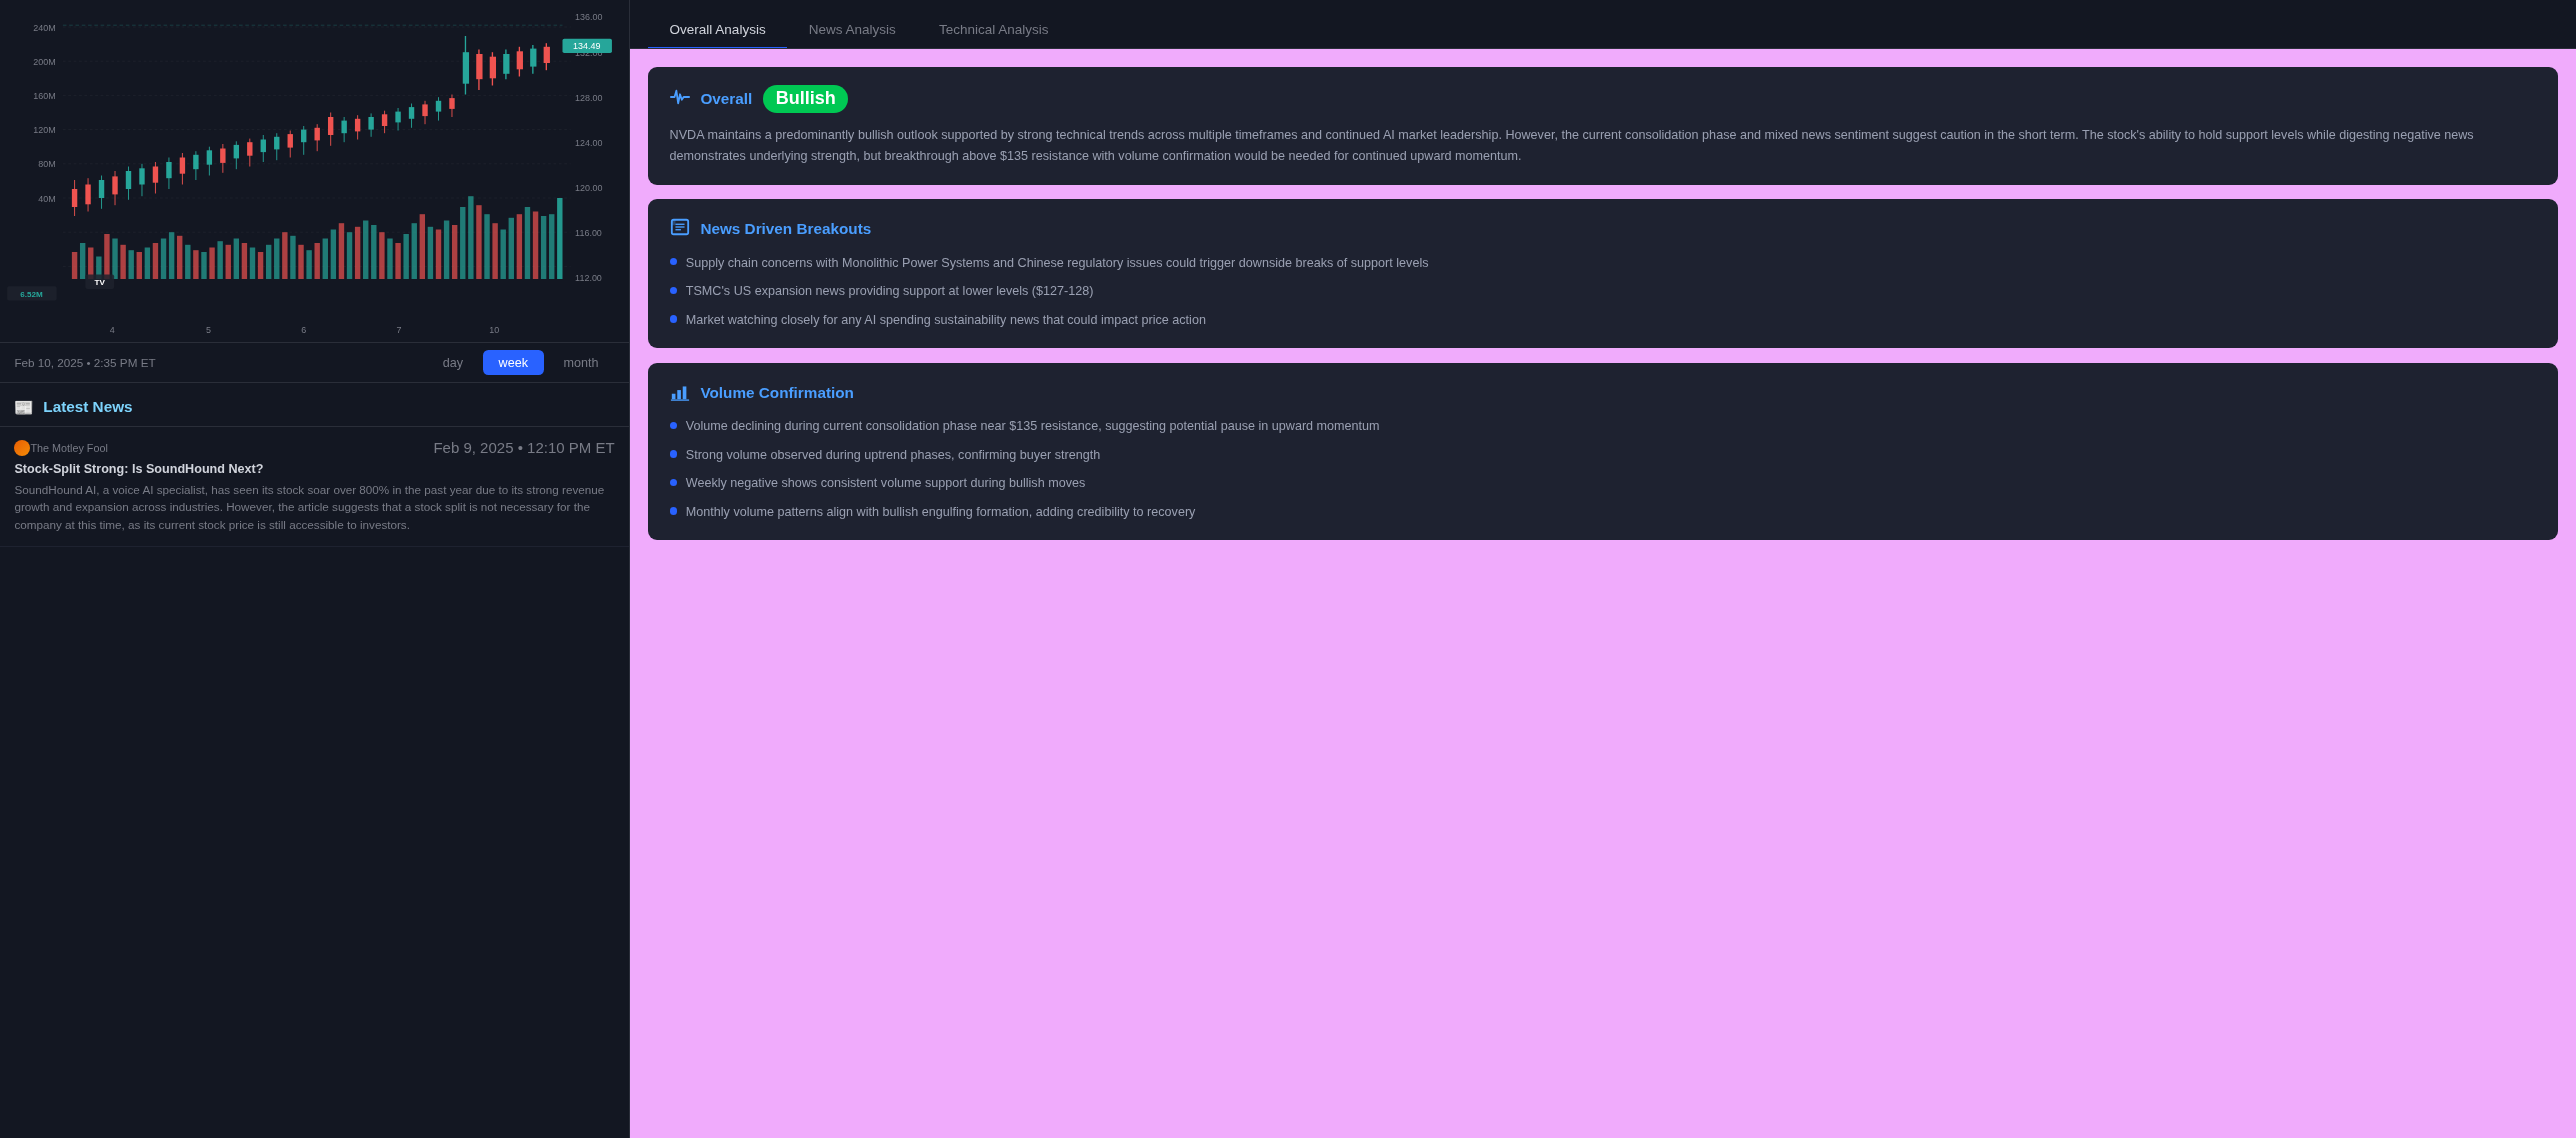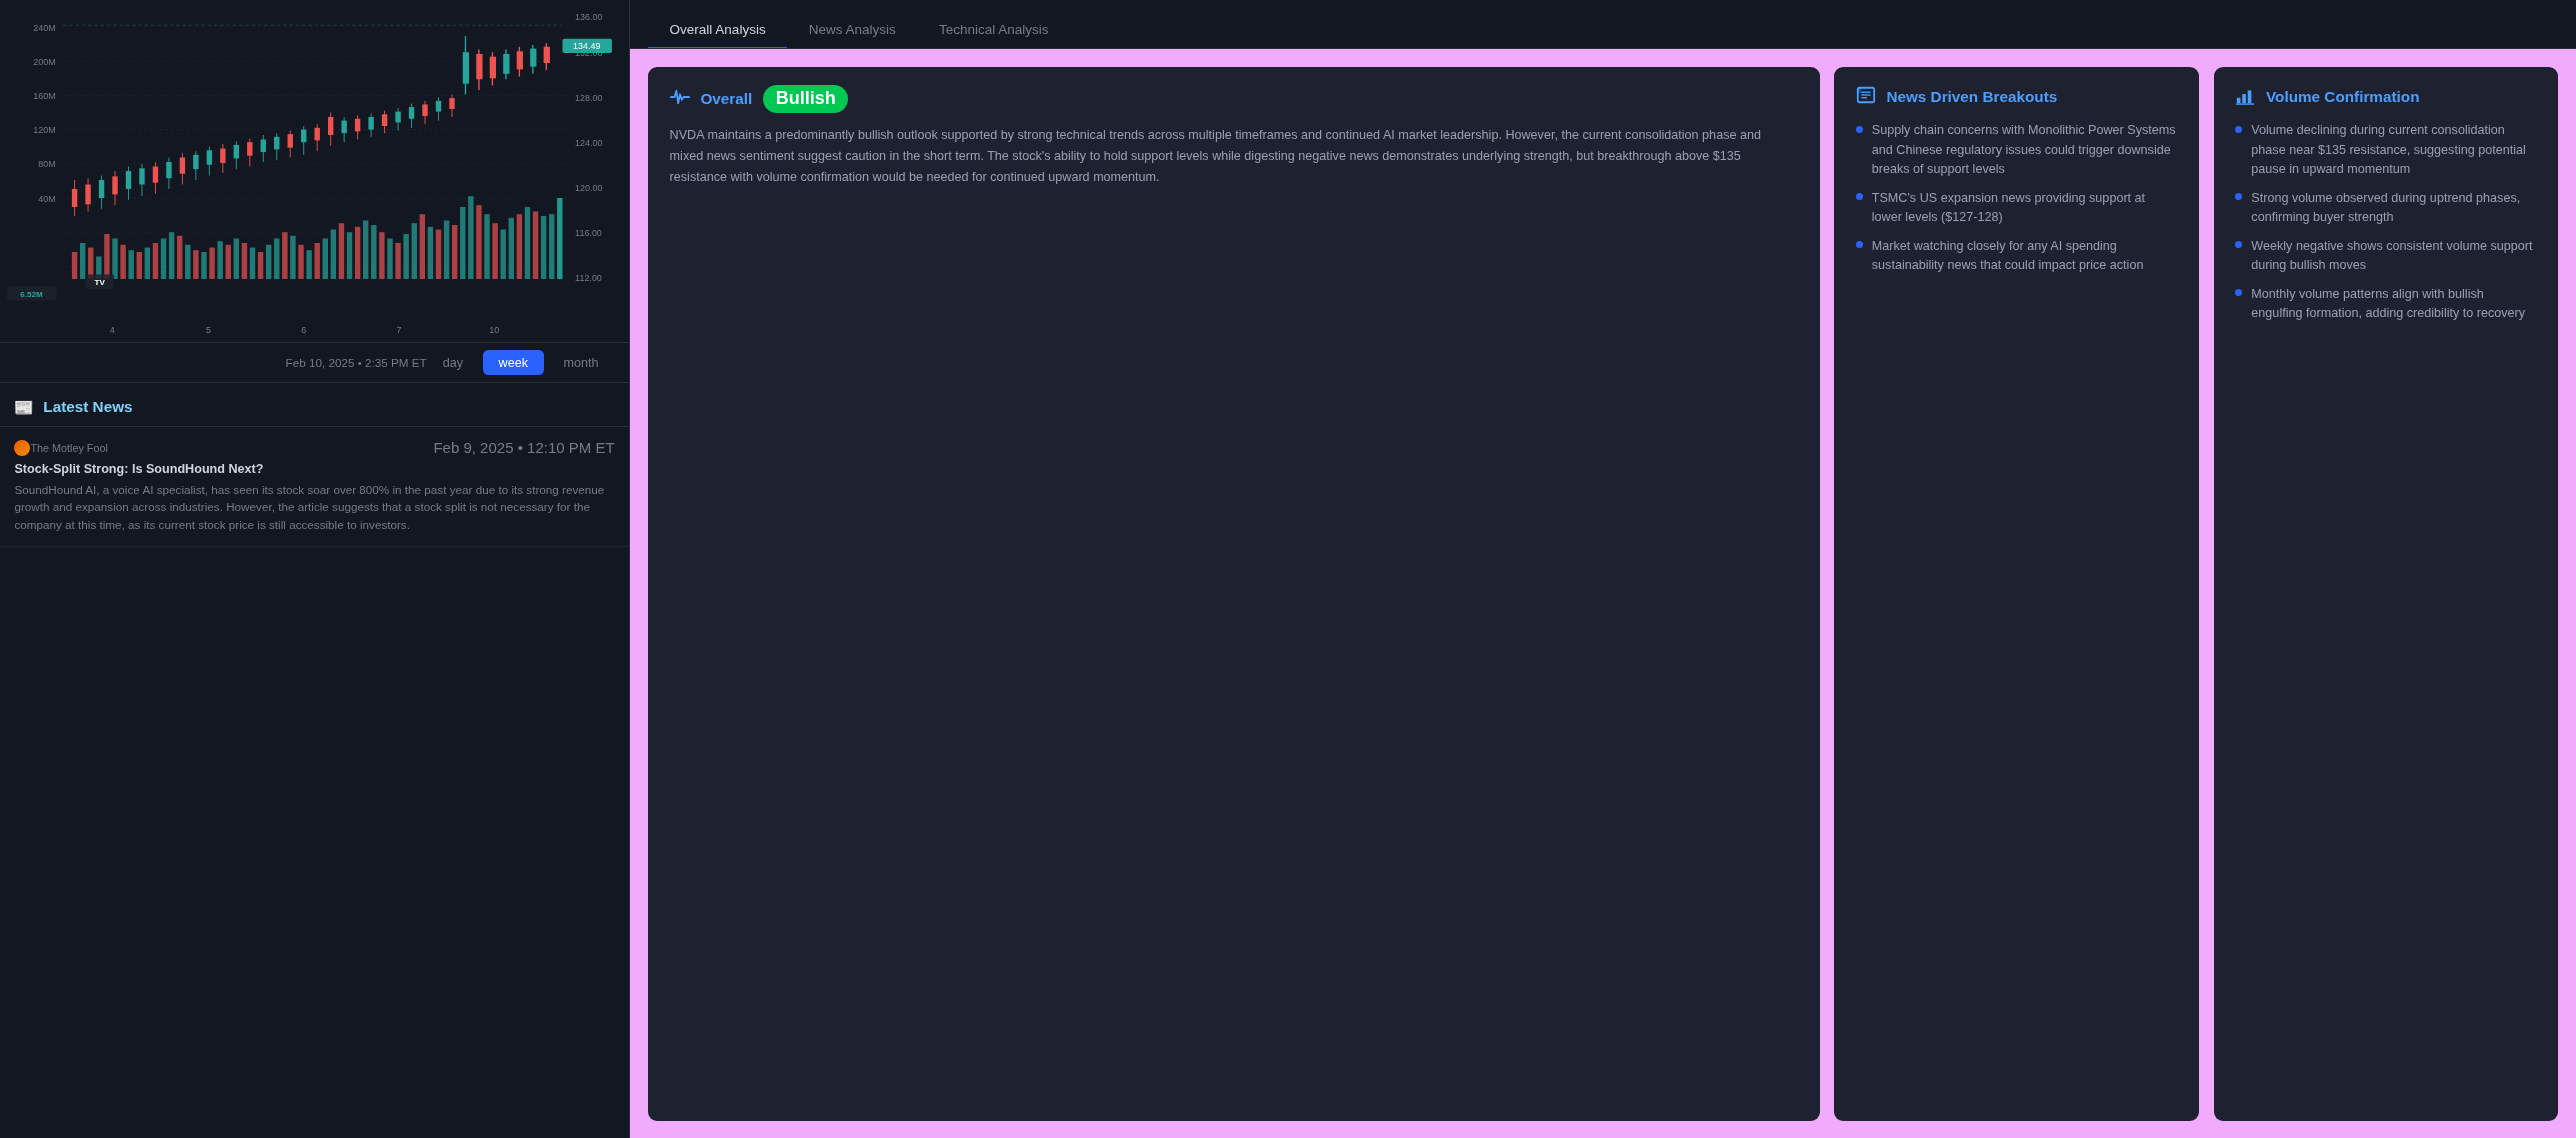--- a/index.html
+++ b/index.html
@@ -36,21 +36,21 @@
 
     .chart-svg {
       width: 100%;
       height: 100%;
     }
 
     
     .chart-toolbar {
       display: flex;
       align-items: center;
-      justify-content: flex-end;
+      justify-content: space-between;
       padding: 7.2px 14.4px;
       border-top: 0.9px solid #2a2e39;
       border-bottom: 0.9px solid #2a2e39;
       background: #131722;
     }
 
     .chart-timestamp {
       color: #787b86;
       font-size: 11.7px;
     }
@@ -175,20 +175,21 @@
       color: #d1d4dc;
       border-bottom: 1.8px solid #2962ff;
     }
 
     
     .analysis-content {
       flex: 1;
       overflow-y: auto;
       padding: 18px 18px;
       display: flex;
+      flex-direction: column;
       gap: 14.4px;
     }
 
     
     .analysis-card {
       background: #1e2230;
       border-radius: 9px;
       padding: 18px 21.6px;
     }
 

